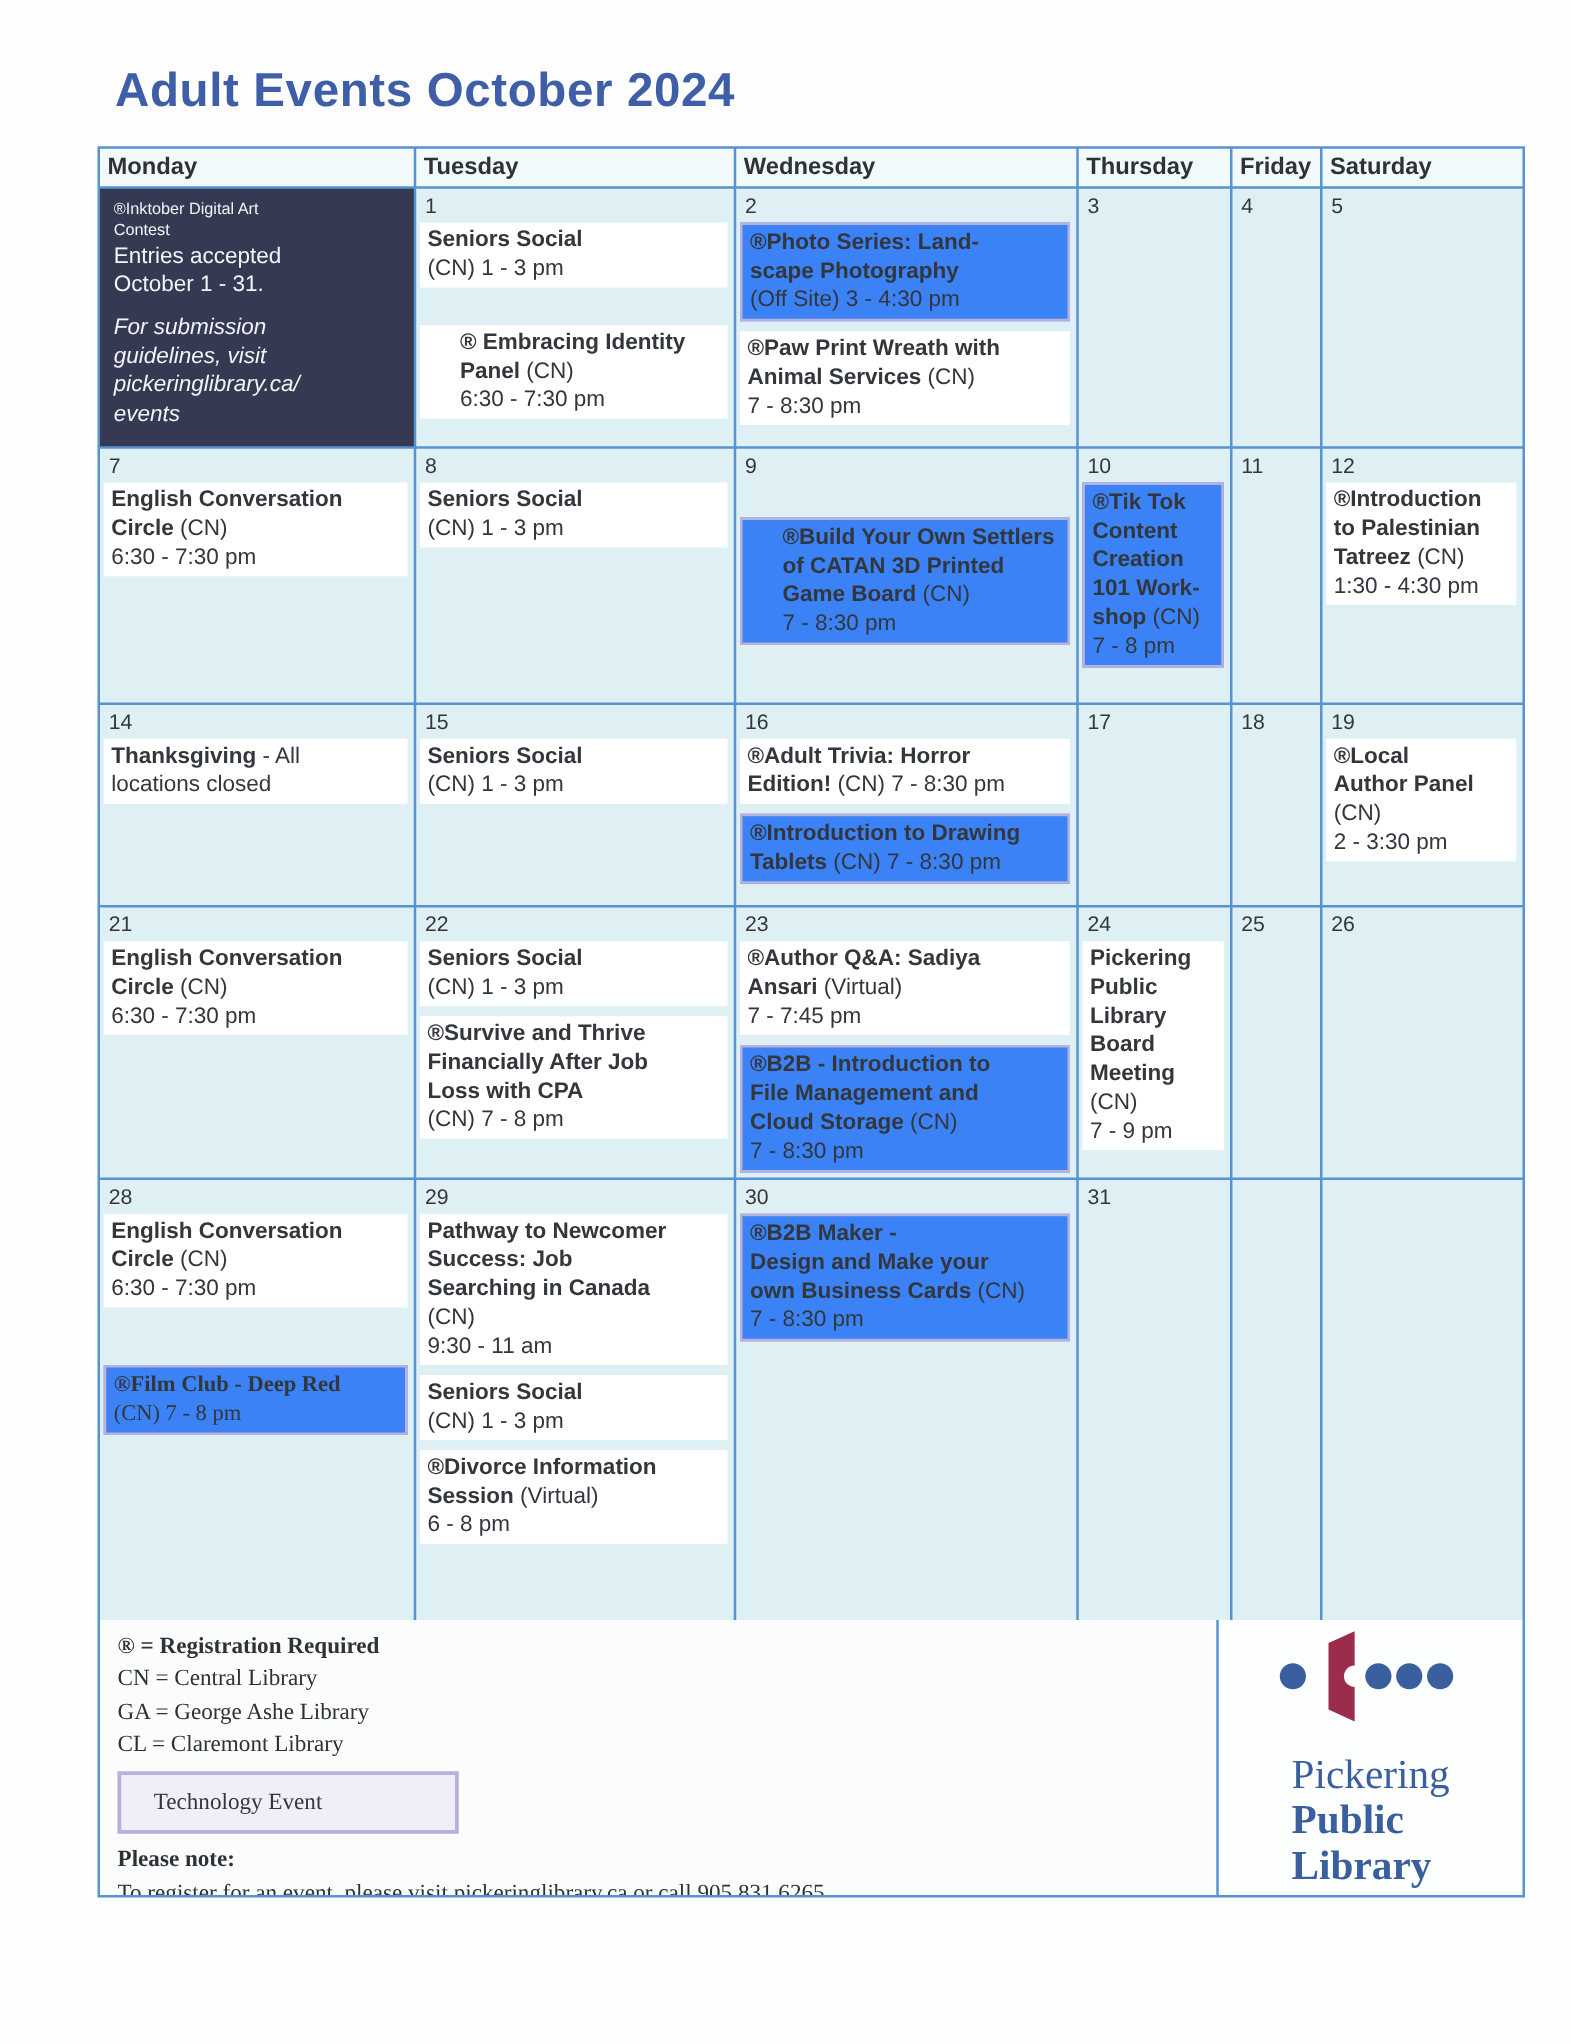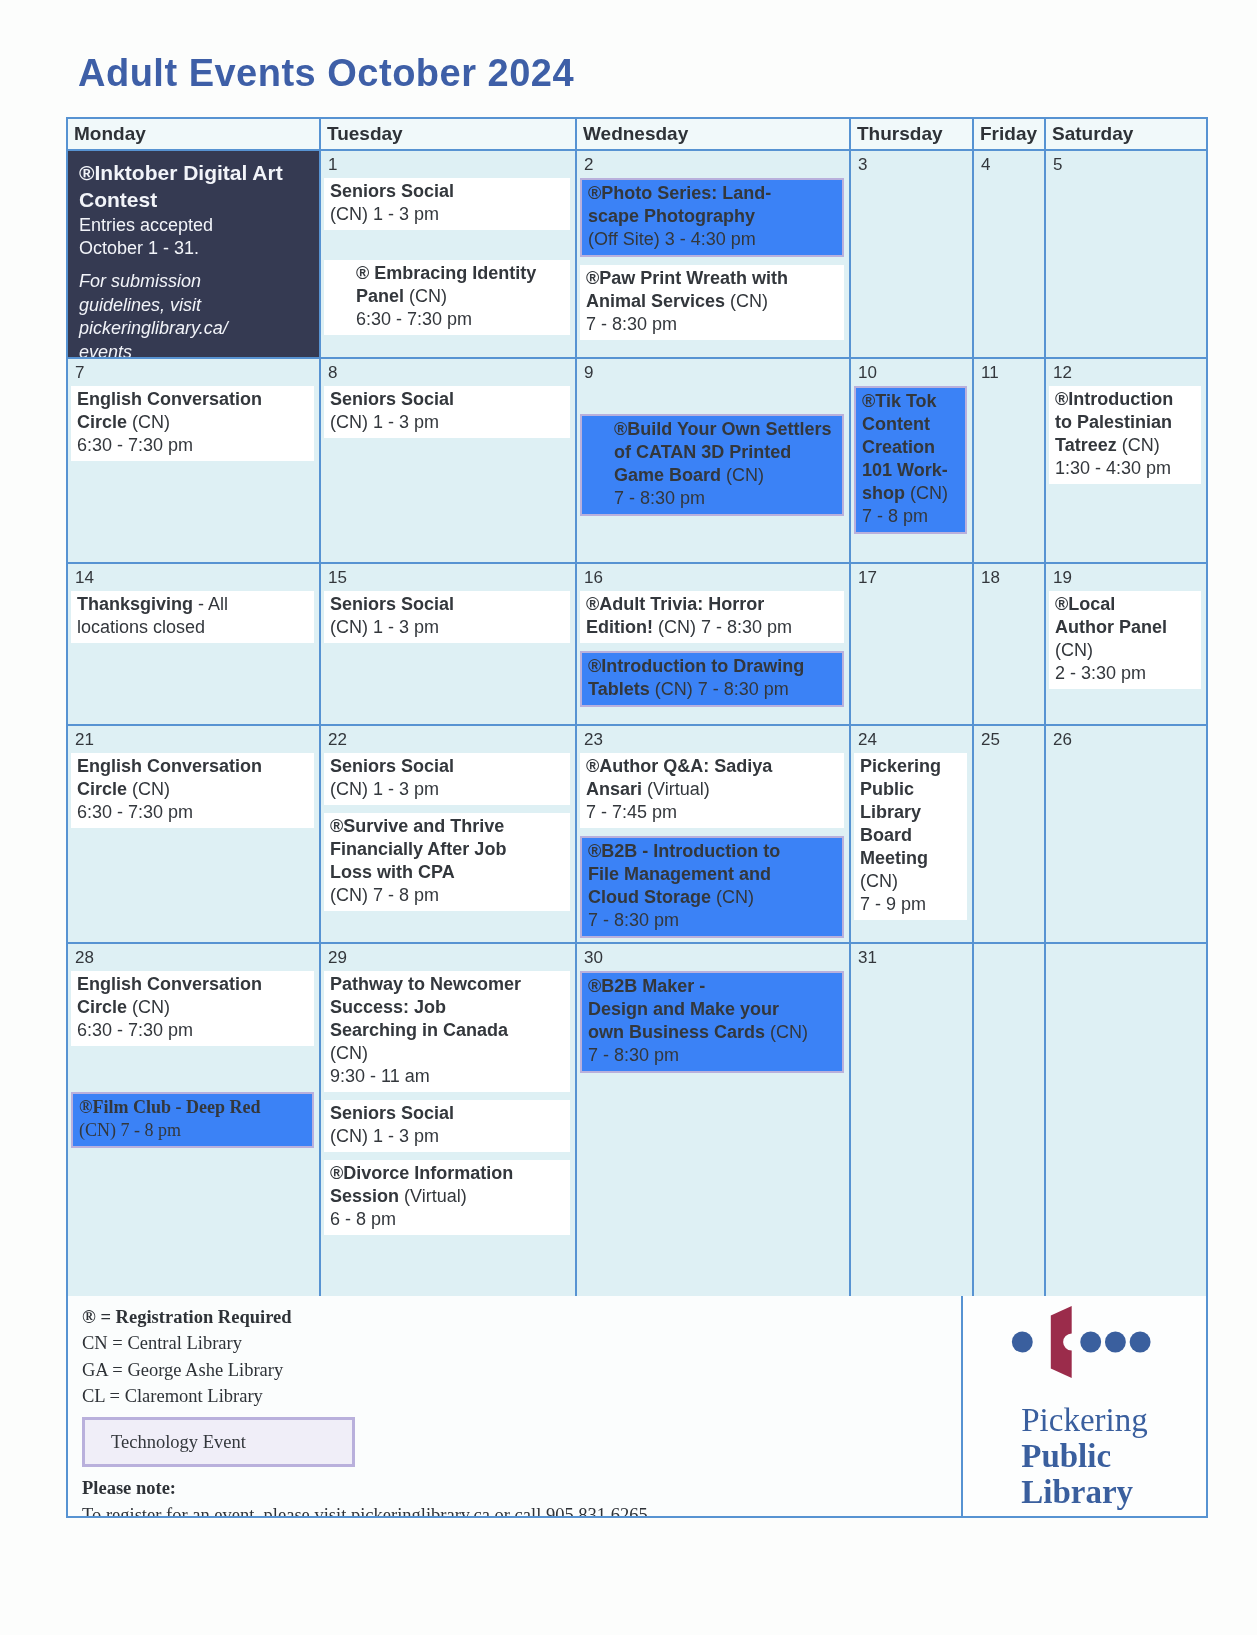--- a/index.html
+++ b/index.html
@@ -1,36 +1,36 @@
 <!DOCTYPE html>
 <html><head>
 <meta charset="utf-8">
 <style>
   html,body{margin:0;padding:0;background:#ffffff;}
   .page{position:relative;width:1257px;height:1635px;background:#fcfdfc;overflow:hidden;
         font-family:"Liberation Sans", sans-serif;}
-  .title{position:absolute;left:78px;top:52px;font-size:38px;font-weight:bold;color:#3e5fa7;letter-spacing:0.5px;}
-
-  .sheet{position:absolute;left:66px;top:117px;width:1138px;background:#5793d2;padding:2px;}
+  .title{position:absolute;left:92px;top:52px;font-size:38px;font-weight:bold;color:#3e5fa7;letter-spacing:0.5px;}
+
+  .sheet{position:absolute;left:78px;top:117px;width:1138px;background:#5793d2;padding:2px;}
   .grid{display:grid;grid-template-columns:251px 254px 272px 121px 70px 160px;
         grid-template-rows:30px 206px 203px 160px 216px 352px;gap:2px;}
   .cell{background:#def0f4;overflow:hidden;}
   .hcell{background:#f1f9fa;font-weight:bold;font-size:19px;color:#2e3237;padding:4px 6px 0 6px;}
 
   .num{font-size:17px;color:#33373c;padding:4px 0 1px 7px;}
   .ev{background:#ffffff;margin:2px 5px 8px 3px;padding:2px 6px 4px;font-size:18px;line-height:1.28;color:#33373c;}
   .ev .b{font-weight:bold;white-space:pre-line;text-align:center;}
   .ev .r{white-space:pre-line;}
   .ev.tech{background:#3b82f6;border:2px solid #b9b0dc;}
   .ev.push{margin-top:46px;font-family:Liberation Serif, serif;}
   .ev.gap{margin-top:30px;padding-left:32px;}
 
   .promo-cell{background:#353a52;}
   .promo{padding:8px 11px;color:#f2f4f9;font-size:18px;line-height:1.3;}
-  .promo .t{font-weight:bold;font-size:21px;white-space:pre-line;}
+  .promo .t{font-weight:normal;font-size:13px;white-space:pre-line;}
   .promo .b2{white-space:pre-line;margin-top:0;}
   .promo .i{font-style:italic;white-space:pre-line;margin-top:10px;}
 
   .footer-grid{display:grid;grid-template-columns:893px 243px;grid-template-rows:220px;gap:2px;margin-top:0;font-family:Liberation Serif, serif;}
   .legend-cell{background:#fbfdfd;padding:8px 14px;font-size:18.5px;color:#2e3237;line-height:1.43;}
   .legend-cell .bold{font-weight:bold;}
   .tech-badge{width:215px;border:3px solid #b9b0dc;background:#f0eef8;padding:9px 26px;margin:7px 0 8px 0;font-size:18.5px;color:#33373c;}
 
   .logo-cell{background:#fdfefe;display:flex;flex-direction:column;align-items:center;justify-content:center;}
   .logo-text{color:#3a5f9e;font-size:33px;line-height:1.1;margin-top:16px;}

